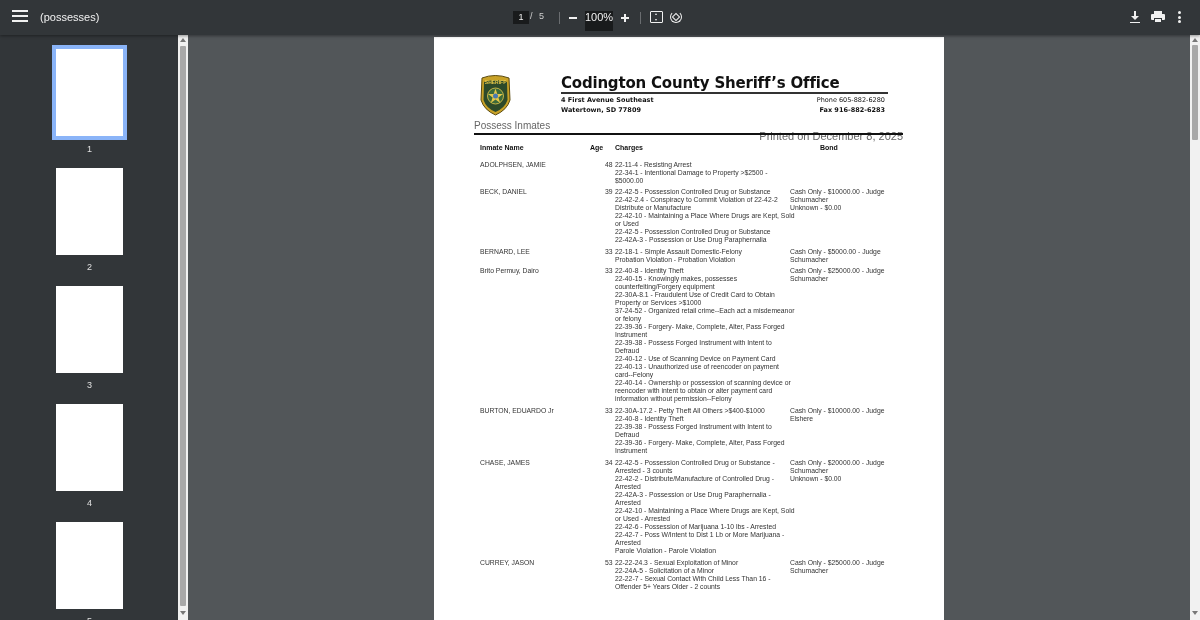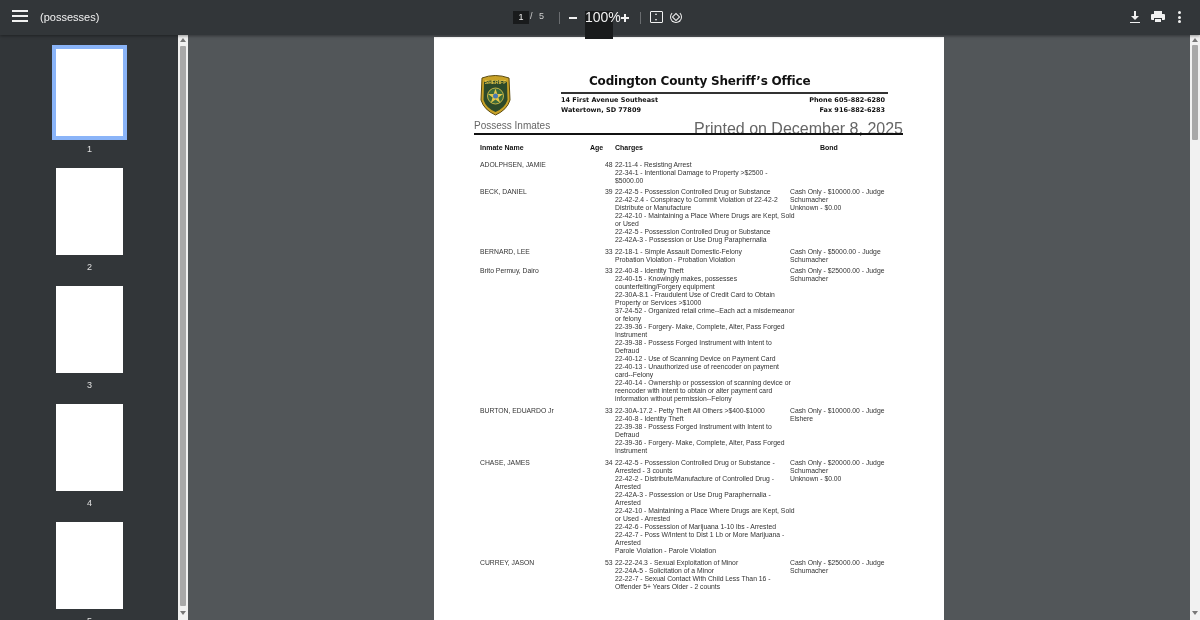--- a/index.html
+++ b/index.html
@@ -7,21 +7,21 @@
   .toolbar { position: absolute; left: 0; top: 0; width: 1200px; height: 35px; background: #323639; color: #f1f1f1; box-shadow: 0 1px 3px rgba(0,0,0,0.4); z-index: 5; }
   .menu-btn { position: absolute; left: 12px; top: 10px; width: 16px; height: 14px; cursor: pointer; }
   .menu-btn span { display: block; height: 2px; background: #f1f1f1; margin-bottom: 3px; }
   .title { position: absolute; left: 40px; top: 11px; font-size: 11px; color: #f1f1f1; }
   .page-box { position: absolute; left: 513px; top: 11px; width: 16px; height: 13px; background: #191b1c; color: #f1f1f1; font-size: 9px; text-align: center; line-height: 13px; }
   .page-sep { position: absolute; left: 530px; top: 11px; font-size: 9px; color: #d0d0d0; }
   .page-total { position: absolute; left: 539px; top: 11px; font-size: 9px; color: #d0d0d0; }
   .vsep { position: absolute; top: 12px; width: 1px; height: 12px; background: #6a6d70; }
   .zoom-out { position: absolute; left: 567px; top: 10px; width: 12px; height: 14px; cursor: pointer; }
   .zoom-out::after { content: ""; position: absolute; left: 2px; top: 7px; width: 8px; height: 1.5px; background: #f1f1f1; }
-  .zoom-box { position: absolute; left: 585px; top: 11px; width: 28px; height: 28px; background: #191b1c; color: #f1f1f1; font-size: 14px; text-align: center; line-height: 13px; }
+  .zoom-box { position: absolute; left: 585px; top: 11px; width: 28px; height: 20px; background: #191b1c; color: #f1f1f1; font-size: 11px; text-align: center; line-height: 13px; }
   .zoom-in { position: absolute; left: 619px; top: 10px; width: 12px; height: 14px; cursor: pointer; }
   .zoom-in::before { content: ""; position: absolute; left: 2px; top: 7px; width: 8px; height: 1.5px; background: #f1f1f1; }
   .zoom-in::after { content: ""; position: absolute; left: 5.3px; top: 3.5px; width: 1.5px; height: 8px; background: #f1f1f1; }
   .fit-btn { position: absolute; left: 650px; top: 11px; width: 13px; height: 12px; border: 1.5px solid #f1f1f1; border-radius: 1px; cursor: pointer; }
   .fit-btn::before { content: ""; position: absolute; left: 3.5px; top: 1px; width: 0; height: 0; border-left: 1.5px solid transparent; border-right: 1.5px solid transparent; border-bottom: 2px solid #f1f1f1; }
   .fit-btn::after { content: ""; position: absolute; left: 3.5px; bottom: 1px; width: 0; height: 0; border-left: 1.5px solid transparent; border-right: 1.5px solid transparent; border-top: 2px solid #f1f1f1; }
   .rotate-btn { position: absolute; left: 670px; top: 11px; width: 12px; height: 12px; border: 1.5px solid #f1f1f1; border-radius: 50%; border-top-color: transparent; cursor: pointer; }
   .rotate-btn::after { content: ""; position: absolute; left: 2px; top: 2px; width: 4px; height: 4px; border: 1.2px solid #f1f1f1; transform: rotate(45deg); }
   .download-btn { position: absolute; left: 1129px; top: 11px; width: 12px; height: 13px; cursor: pointer; }
   .download-btn::before { content: ""; position: absolute; left: 5px; top: 0; width: 2px; height: 6px; background: #f1f1f1; }
@@ -45,28 +45,28 @@
   .sb-down { top: 611px; border-top: 4px solid #777; }
 
   .main-scroll { position: absolute; left: 1190px; top: 35px; width: 10px; height: 585px; background: #f1f1f1; }
   .main-thumb { position: absolute; left: 1192px; top: 45px; width: 6px; height: 95px; background: #a8a8a8; border-radius: 1px; }
   .main-up, .main-down { position: absolute; left: 1192px; width: 0; height: 0; border-left: 3px solid transparent; border-right: 3px solid transparent; }
   .main-up { top: 38px; border-bottom: 4px solid #777; }
   .main-down { top: 611px; border-top: 4px solid #777; }
 
   .page { position: absolute; left: 434px; top: 37px; width: 510px; height: 600px; background: #fff; color: #222; }
   .logo { position: absolute; left: 45px; top: 37px; width: 33px; height: 42px; }
-  .org-name { position: absolute; left: 127px; top: 37px; font-size: 12px; font-weight: bold; color: #111; font-family: "DejaVu Sans", sans-serif; letter-spacing: -0.2px; margin-left: 28px; }
+  .org-name { position: absolute; left: 127px; top: 37px; font-size: 15px; font-weight: bold; color: #111; font-family: "DejaVu Sans", sans-serif; letter-spacing: -0.2px; }
   .org-rule { position: absolute; left: 127px; top: 55px; width: 327px; height: 1.5px; background: #333; }
   .addr1 { position: absolute; left: 127px; top: 59px; font-size: 6.5px; font-weight: bold; color: #111; font-family: "DejaVu Sans", sans-serif; }
   .addr2 { position: absolute; left: 127px; top: 69px; font-size: 6.5px; font-weight: bold; color: #111; font-family: "DejaVu Sans", sans-serif; }
-  .phone { position: absolute; right: 59px; top: 59px; font-size: 6.5px; font-weight: bold; color: #111; font-family: "DejaVu Sans", sans-serif; margin-left: 44px; }
+  .phone { position: absolute; right: 59px; top: 59px; font-size: 6.5px; font-weight: normal; color: #111; font-family: "DejaVu Sans", sans-serif; margin-left: 44px; }
   .fax { position: absolute; right: 59px; top: 69px; font-size: 6.5px; font-weight: bold; color: #111; font-family: "DejaVu Sans", sans-serif; }
   .section-left { position: absolute; left: 40px; top: 83px; font-size: 10px; color: #666; }
-  .section-right { position: absolute; right: 41px; top: 83px; font-size: 16px; color: #666; }
+  .section-right { position: absolute; right: 41px; top: 93px; font-size: 11px; color: #666; }
   .header-rule { position: absolute; left: 40px; top: 96px; width: 429px; height: 2px; background: #111; }
   .col-h { position: absolute; top: 107px; font-size: 7px; font-weight: bold; color: #111; }
   .row { position: absolute; left: 0; width: 510px; font-size: 6.8px; line-height: 8px; color: #333; }
   .row .name { position: absolute; left: 46px; top: 0; }
   .row .age { position: absolute; left: 171px; top: 0; }
   .row .charges { position: absolute; left: 181px; top: 0; width: 180px; }
   .row .charges div { padding-left: 0; }
   .row .bond { position: absolute; left: 356px; top: 0; width: 110px; }
 </style>
 </head>
@@ -130,21 +130,21 @@
   <svg class="logo" viewBox="0 0 33 42">
     <path d="M3 4 Q16 -1 30 4 L31 26 Q28 36 16.5 41 Q5 36 2 26 Z" fill="#c9a227" stroke="#5a4a10" stroke-width="1"></path>
     <path d="M5 8 Q16 4 28 8 L28.5 26 Q26 34 16.5 38 Q7 34 4.5 26 Z" fill="#2d4a2a"></path>
     <text x="16.5" y="10" font-size="5" text-anchor="middle" fill="#e6c84a" font-family="Liberation Sans, sans-serif" font-weight="bold">SHERIFF</text>
     <circle cx="16.5" cy="22" r="8" fill="#3d6a3a" stroke="#e6c84a" stroke-width="0.8"></circle>
     <polygon points="16.5,14.5 18.3,20 24,20 19.4,23.4 21.2,29 16.5,25.5 11.8,29 13.6,23.4 9,20 14.7,20" fill="#e6c84a"></polygon>
     <circle cx="16.5" cy="22" r="2.5" fill="#4a7ab0"></circle>
   </svg>
   <div class="org-name">Codington County Sheriff’s Office</div>
   <div class="org-rule"></div>
-  <div class="addr1">14 First Avenue Southeast</div>
+  <div class="addr1">4 First Avenue Southeast</div>
   <div class="addr2">Watertown, SD  77809</div>
   <div class="phone">Phone 605-882-6280</div>
   <div class="fax">Fax 916-882-6283</div>
   <div class="section-left">Possess Inmates</div>
   <div class="section-right">Printed on December 8, 2025</div>
   <div class="header-rule"></div>
 
   <div class="col-h" style="left:46px">Inmate Name</div>
   <div class="col-h" style="left:156px">Age</div>
   <div class="col-h" style="left:181px">Charges</div>

